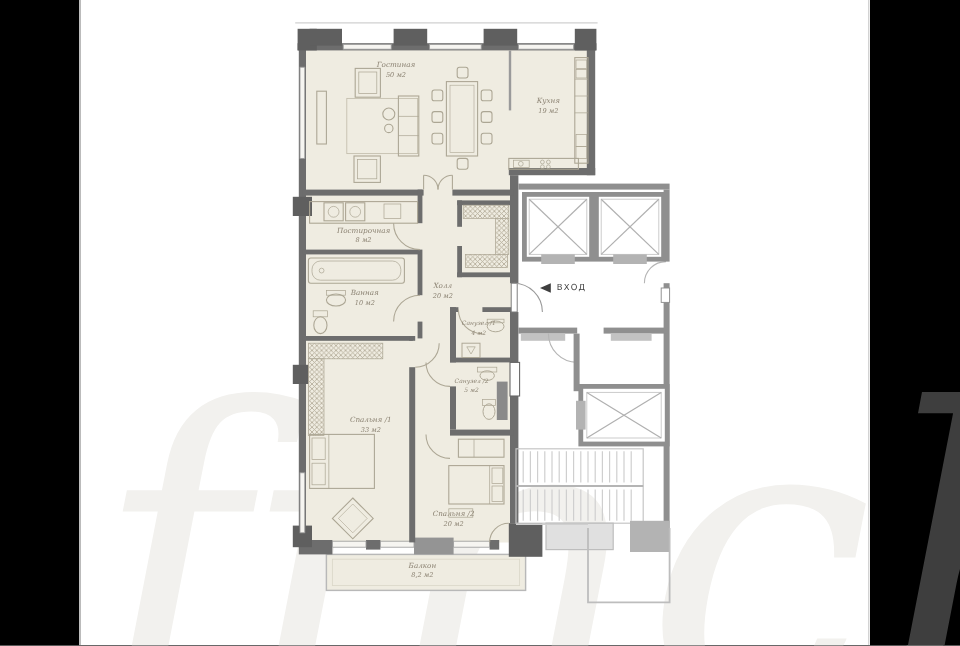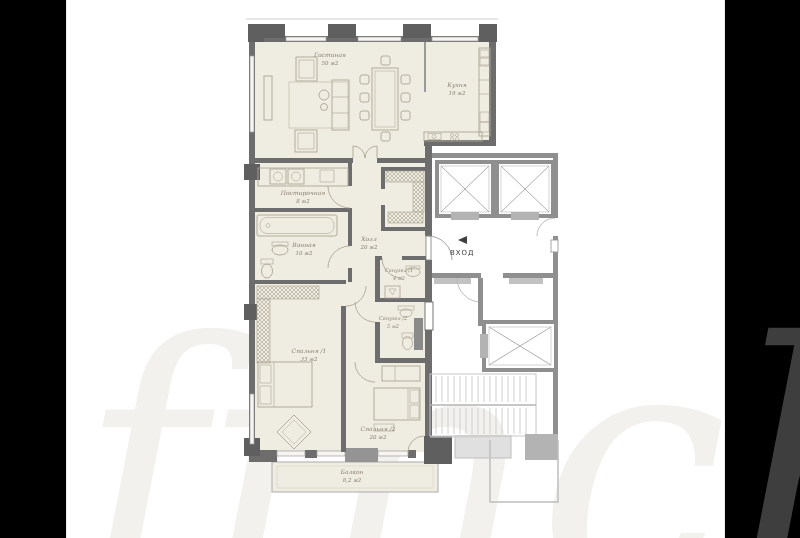--- a/index.html
+++ b/index.html
@@ -8,21 +8,21 @@
   
   .wm{position:absolute;left:78px;top:270px;font:italic 340px "DejaVu Serif",serif;
       color:#f2f1ee;letter-spacing:2px;white-space:nowrap;z-index:1;pointer-events:none;}
   .plan-svg{position:absolute;left:0;top:0;z-index:2;}
   .labels{position:absolute;left:0;top:0;width:800px;height:538px;z-index:3;pointer-events:none;}
   .rlabel{position:absolute;transform:translateX(-50%);text-align:center;
           font:italic 6px "DejaVu Serif",serif;color:#8b8272;line-height:1.5;white-space:nowrap;}
   .rlabel .area{font-size:5.5px;display:block;}
   .rlabel.sm{font-size:5px;}
   .rlabel.sm .area{font-size:5px;}
-  .entrance{position:absolute;display:flex;align-items:center;gap:5px;flex-direction:column;}
+  .entrance{position:absolute;display:flex;align-items:center;gap:5px;}
   .tri-left{width:0;height:0;border-top:4px solid transparent;border-bottom:4px solid transparent;
             border-right:9px solid #3f3f3f;}
   .entrance .txt{font-family:"DejaVu Sans",sans-serif;font-size:7px;letter-spacing:1px;color:#3f3f3f;}
   .bar{position:absolute;top:0;height:538px;background:#000;z-index:4;}
   .bar-left{left:0;width:66px;border-right:1px solid #ededed;}
   .bar-right{left:724px;width:76px;border-left:1px solid #ededed;overflow:hidden;z-index:4;}
   .wm-dark{position:absolute;left:-646px;top:270px;font:italic 340px "DejaVu Serif",serif;
            color:#3e3e3e;letter-spacing:2px;white-space:nowrap;}
 </style>
 </head>

